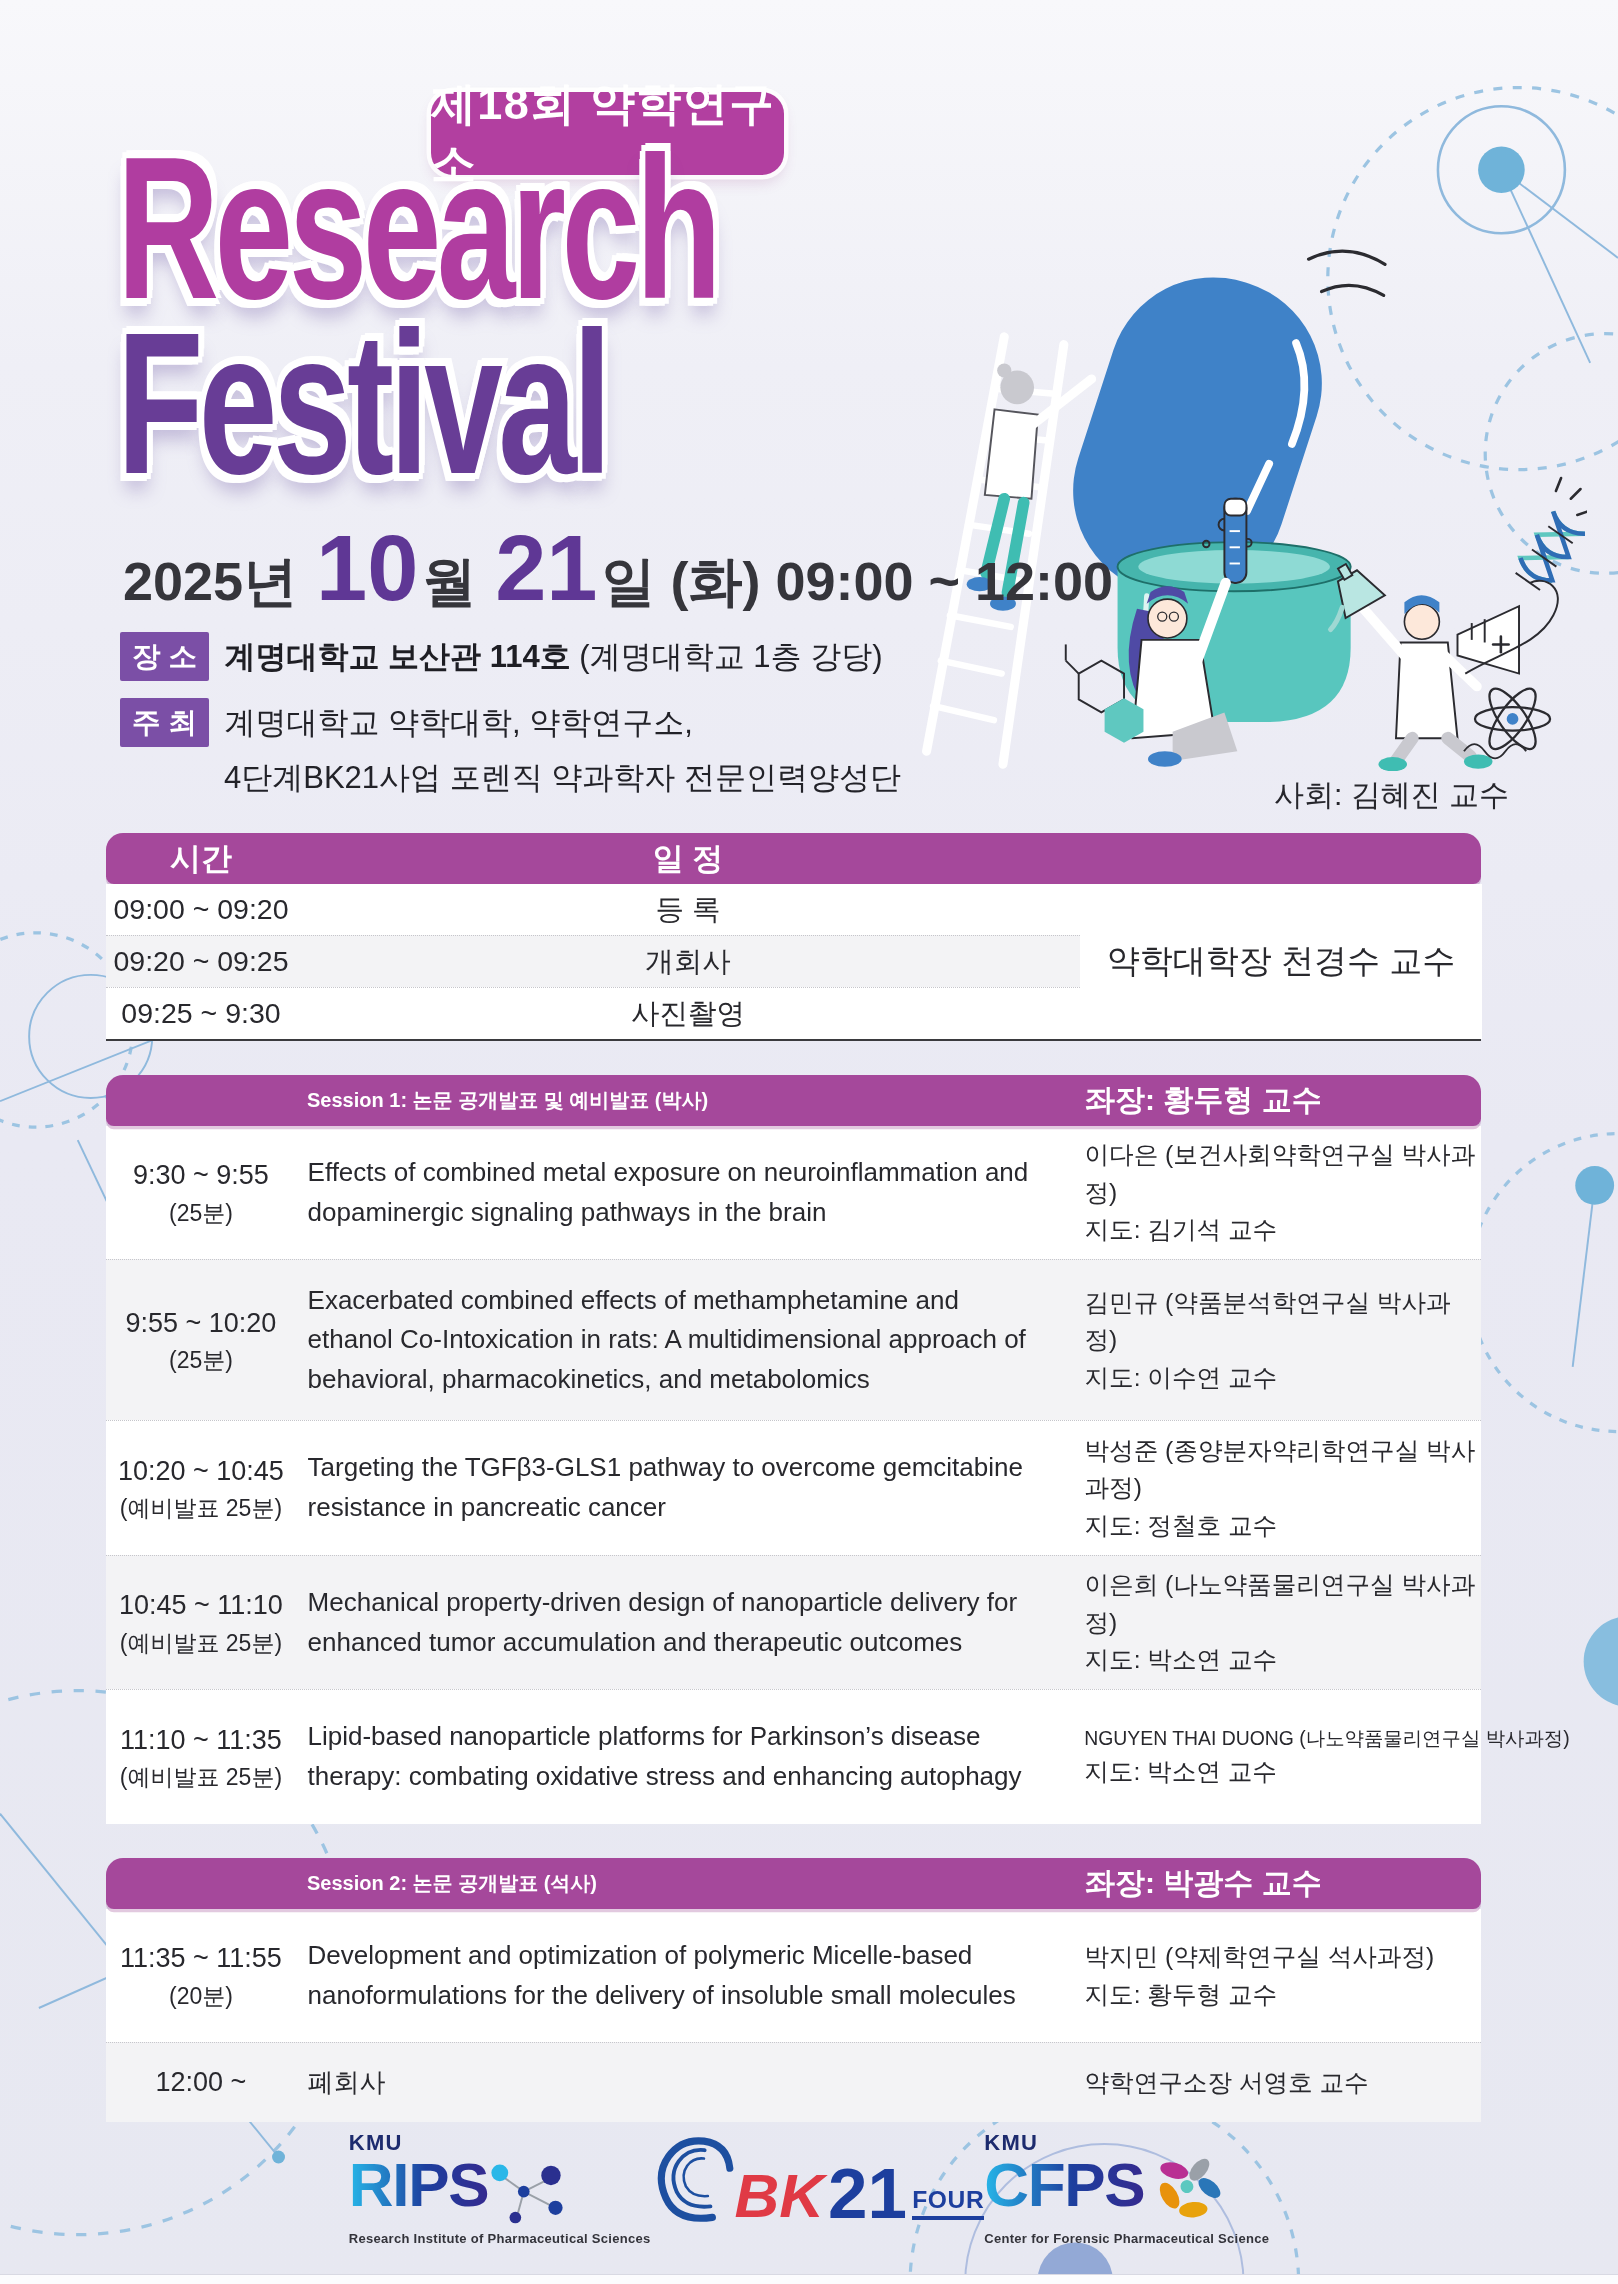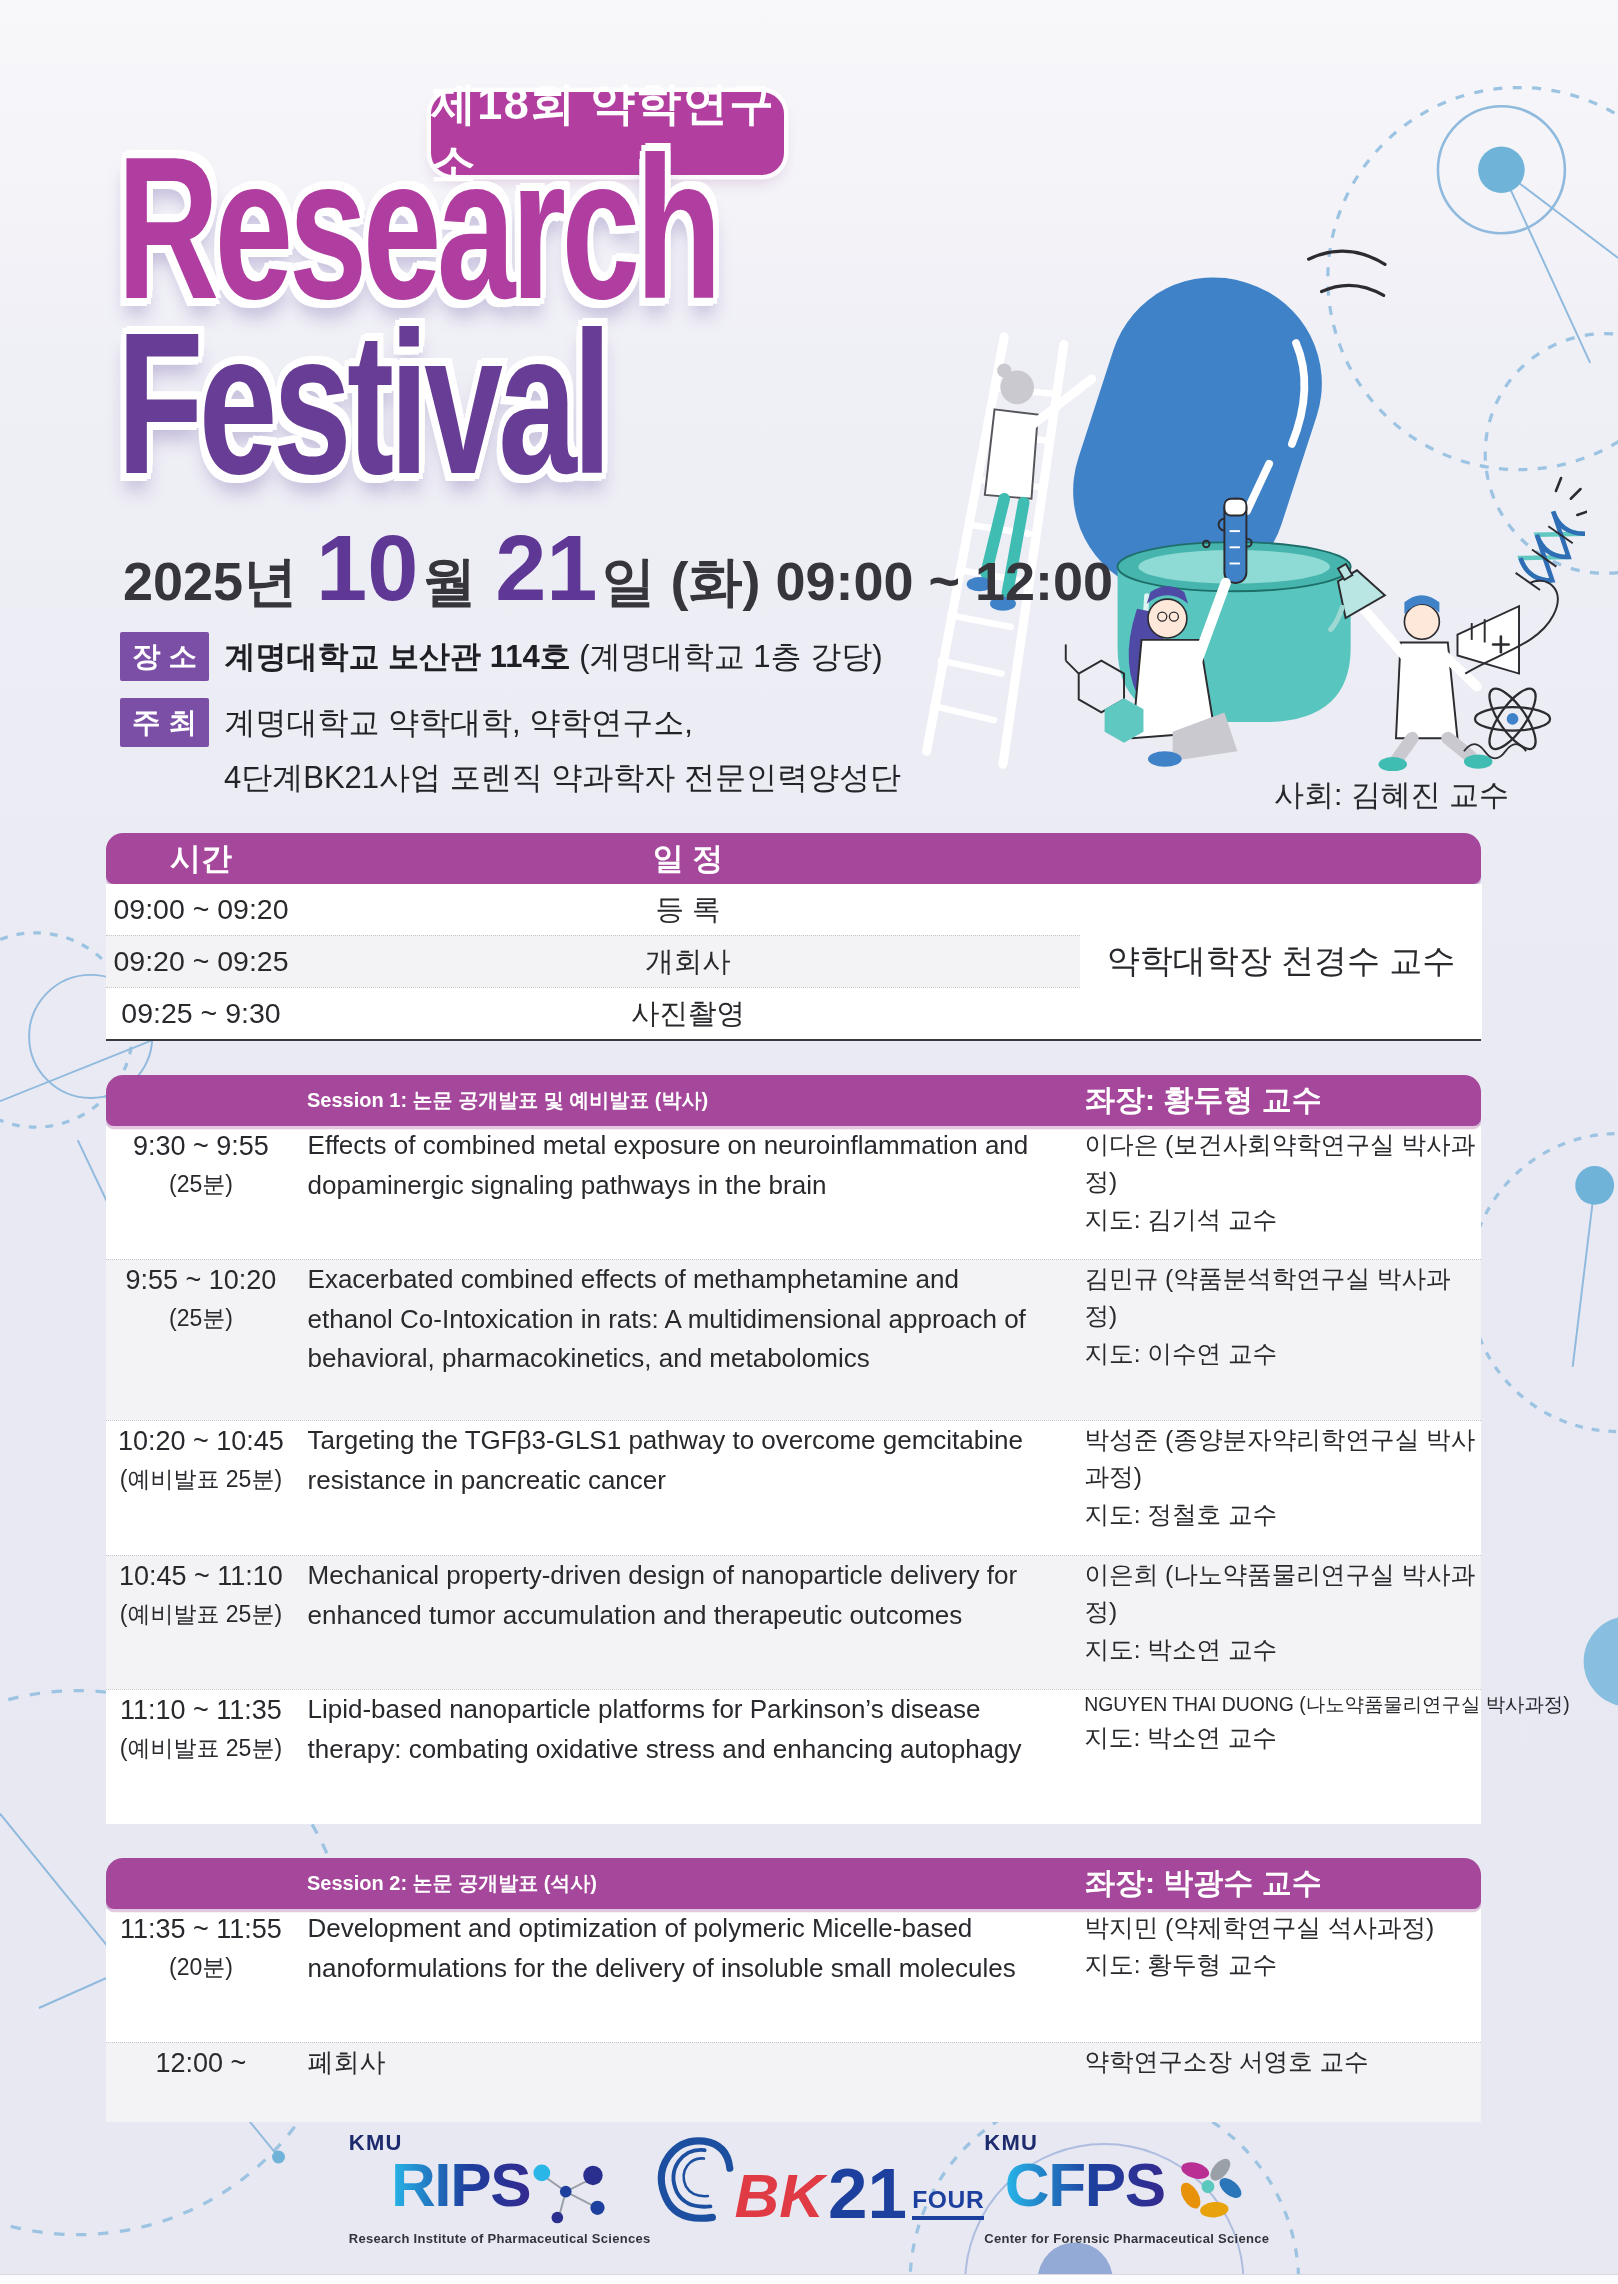--- a/index.html
+++ b/index.html
@@ -51,39 +51,39 @@
   .t1-body{position:relative;background:#fff;border-bottom:2.6px solid #3a3a3e;}
   .t1-row{width:974px;height:51px;display:flex;align-items:center;background:#fff;}
   .t1-row.gray{background:#f3f3f5;}
   .t1-row + .t1-row{border-top:1.3px dotted #c6c6cb;}
   .t1-time{width:190px;text-align:center;font-size:28.5px;color:#28282d;}
   .t1-event{width:784px;text-align:center;font-size:28.5px;color:#28282d;}
   .t1-merged{position:absolute;left:974px;top:0;width:402px;height:100%;background:#fff;
     display:flex;align-items:center;justify-content:center;font-size:33px;color:#28282d;}
 
   .s-body{background:#fff;}
-  .srow{display:flex;background:#fff;}
+  .srow{display:flex;align-items:center;background:#fff;}
   .srow.gray{background:#f3f3f5;}
   .srow + .srow{border-top:1.3px dotted #c6c6cb;}
   .h205{height:133px;} .h247{height:160px;} .h207{height:134px;} .h206{height:133px;} .h122{height:79px;}
   .c-time{width:190px;text-align:center;color:#28282d;}
   .c-time .t{font-size:27px;line-height:1.5;}
   .c-time .d{font-size:23px;line-height:1.5;}
   .c-title{width:784px;padding-left:11.7px;box-sizing:border-box;}
   .c-title .tt{font-size:26px;line-height:1.52;color:#28282d;max-width:738px;}
   .c-name{width:402px;padding-left:5.2px;box-sizing:border-box;color:#28282d;}
   .c-name div{font-size:24.6px;line-height:1.52;}
   .c-name .compact{font-size:19.4px;white-space:nowrap;}
 
   
   .logos{position:absolute;left:0;top:2130px;width:1618px;z-index:2;display:flex;
     justify-content:center;align-items:flex-start;}
   .logo{display:flex;flex-direction:column;}
   .logo-org{font-size:22px;font-weight:800;color:#1d2b6e;letter-spacing:1.3px;}
-  .logo-main{display:flex;align-items:flex-start;justify-content:center;}
+  .logo-main{display:flex;align-items:flex-start;}
   .logo-word{font-size:62px;font-weight:800;letter-spacing:-1.3px;line-height:.95;
     background:linear-gradient(90deg,#27b6e8 0%,#1d3f9e 55%,#352a8f 100%);
     -webkit-background-clip:text;background-clip:text;color:transparent;}
   .logo-cap{margin-top:6.5px;font-size:13px;font-weight:700;color:#33333a;letter-spacing:0.3px;}
   .bk21{display:flex;align-items:flex-end;}
   .bk-red{font-size:62px;font-weight:800;font-style:italic;color:#e03a45;line-height:.9;}
   .bk-num{font-size:71px;font-weight:800;color:#1d3f9e;line-height:.85;margin-left:3.9px;}
   .bk-four{font-size:24.6px;font-weight:800;color:#1d3f9e;margin-left:5.2px;margin-bottom:3.9px;
     border-bottom:4.5px solid #1d3f9e;padding-bottom:2.6px;letter-spacing:0.6px;}
   .bottom-strip{position:absolute;left:0;bottom:0;width:100%;height:9px;background:#fcfcfe;

